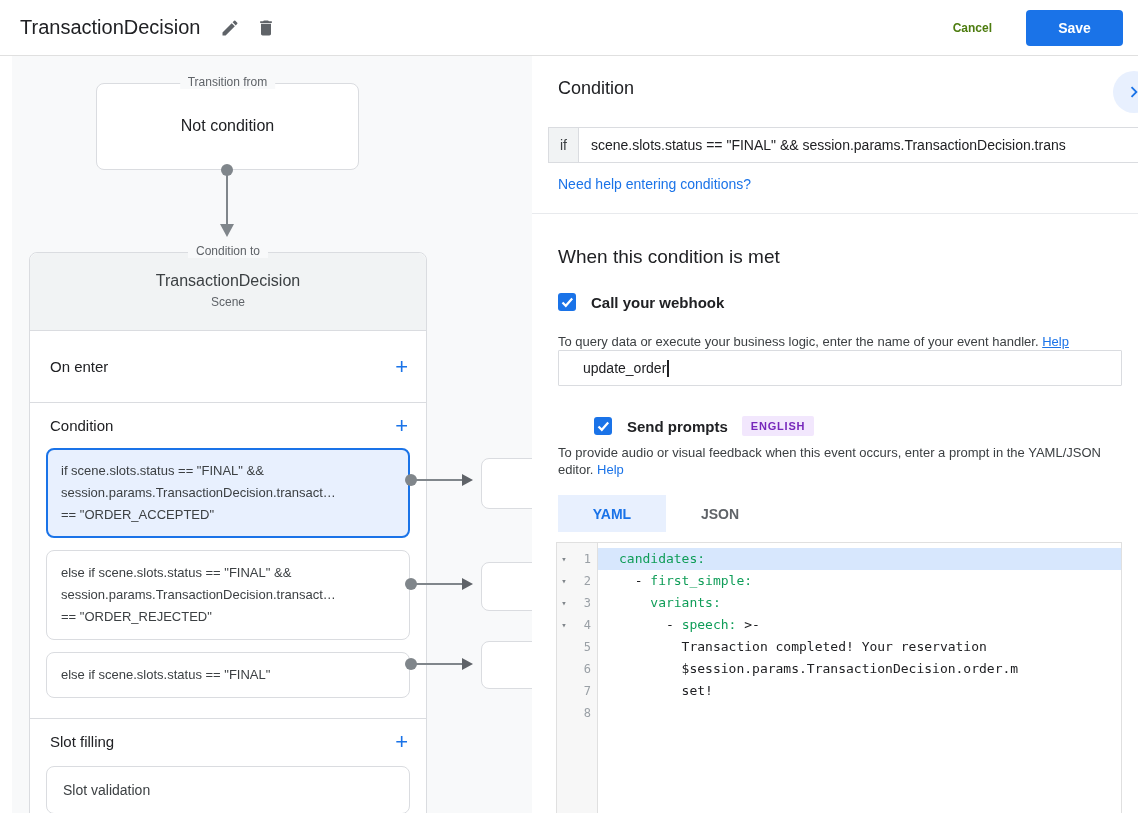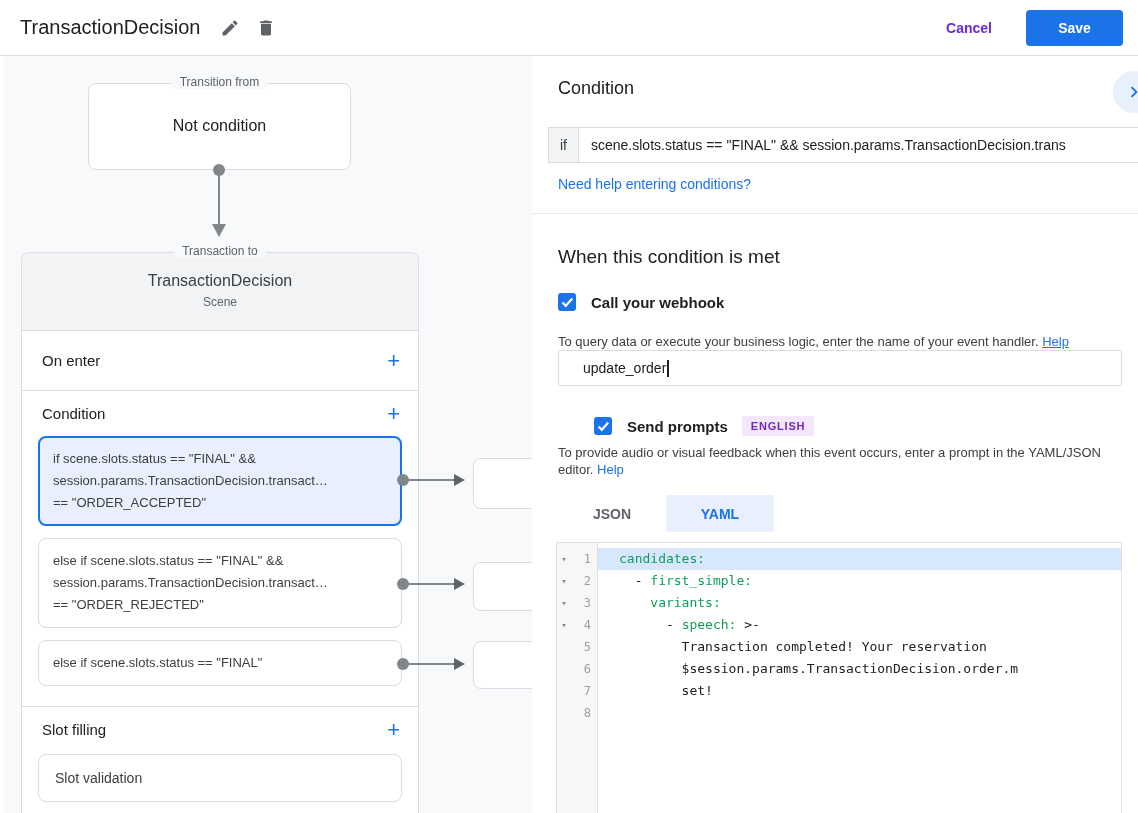--- a/index.html
+++ b/index.html
@@ -9,30 +9,30 @@
   
   .topbar { position:absolute; left:0; top:0; width:1138px; height:56px;
             background:#fff; border-bottom:1px solid #e0e0e0;
             display:flex; align-items:center; z-index:30; }
   .page-title { font-size:20px; color:#202124; margin-left:20px; }
   .icon-btn { background:none; border:none; cursor:pointer; width:36px; height:36px;
               display:flex; align-items:center; justify-content:center; }
   .icon-btn.edit { margin-left:12px; }
   .icon-btn svg { fill:#5f6368; }
   .spacer { flex:1; }
-  .btn-cancel { background:none; border:none; color:#6d28d9; font-size:14px;
+  .btn-cancel { background:none; border:none; color:#4d7c0f; font-size:12px;
                 font-weight:700; cursor:pointer; margin-right:34px;
                 font-family:"Liberation Sans", sans-serif; }
   .btn-save { background:#1a73e8; border:none; color:#fff; font-size:14px;
               font-weight:700; cursor:pointer; border-radius:4px;
               width:97px; height:36px; margin-right:15px;
               font-family:"Liberation Sans", sans-serif; }
 
   
-  .canvas { position:absolute; left:4px; top:56px; width:531px; height:757px;
+  .canvas { position:absolute; left:12px; top:56px; width:531px; height:757px;
             background:#f8f9fa; border-right:1px solid #dadce0; overflow:hidden; }
   .legend { position:absolute; top:-9px; left:50%; transform:translateX(-50%);
             background:#f8f9fa; padding:0 8px; font-size:12px; color:#5f6368;
             white-space:nowrap; }
   .node-from { position:absolute; left:84px; top:27px; width:263px; height:87px;
                background:#fff; border:1px solid #dadce0; border-radius:8px; }
   .node-from-text { text-align:center; margin-top:33px; font-size:16px; color:#202124; }
 
   .conn-dot { position:absolute; width:12px; height:12px; border-radius:50%;
               background:#80868b; }
@@ -44,21 +44,21 @@
 
   .scene-card { position:absolute; left:17px; top:196px; width:398px; height:570px;
                 background:#fff; border:1px solid #dadce0;
                 border-radius:8px 8px 0 0; }
   .scene-head { background:#f1f3f4; border-bottom:1px solid #dadce0;
                 border-radius:8px 8px 0 0; height:78px; text-align:center; }
   .scene-head-title { padding-top:19px; font-size:16px; color:#3c4043; }
   .scene-head-sub { padding-top:5px; font-size:12px; color:#5f6368; }
 
   .sect-row { display:flex; align-items:center; padding:0 16px 0 20px; }
-  .row-onenter { height:60px; border-bottom:1px solid #dadce0; }
+  .row-onenter { height:72px; border-bottom:1px solid #dadce0; }
   .row-head { height:45px; }
   .sect-label { font-size:15px; color:#202124; flex:1; }
   .plus-btn { background:none; border:none; color:#1a73e8; font-size:22px;
               font-weight:400; cursor:pointer; line-height:20px; padding:0 2px; }
 
   .cond-card { margin:0 16px 12px 16px; background:#fff; border:1px solid #dadce0;
                border-radius:8px; padding:11px 14px; font-size:13px; color:#3c4043;
                line-height:22px; cursor:pointer; }
   .cond-card.selected { background:#e8f0fe; border:2px solid #1a73e8; padding:10px 13px; }
   .cond-card.last { margin-bottom:20px; }
@@ -164,21 +164,21 @@
   <div class="node-from">
     <span class="legend">Transition from</span>
     <div class="node-from-text">Not condition</div>
   </div>
 
   <div class="conn-dot" style="left:209px; top:108px;"></div>
   <div class="vline"></div>
   <div class="varrow"></div>
 
   <div class="scene-card">
-    <span class="legend">Transaction to</span>
+    <span class="legend">Condition to</span>
     <div class="scene-head">
       <div class="scene-head-title">TransactionDecision</div>
       <div class="scene-head-sub">Scene</div>
     </div>
 
     <div class="sect-row row-onenter">
       <span class="sect-label">On enter</span>
       <button class="plus-btn">+</button>
     </div>
 
@@ -270,22 +270,22 @@
         </svg>
     </span>
     <span class="check-label">Send prompts</span>
     <span class="lang-badge">ENGLISH</span>
   </div>
   <div class="desc" style="top:388px; width:558px;">
     <span>To provide audio or visual feedback when this event occurs, enter a prompt in the YAML/JSON editor. </span><a>Help</a>
   </div>
 
   <div class="tabs">
+    <div class="tab active">YAML</div>
     <div class="tab">JSON</div>
-    <div class="tab active">YAML</div>
   </div>
 
   <div class="editor">
     <div class="gutter-bg"></div>
     <div class="cm-lines" id="editor-lines">
         <div class="cm-line hl">
     <span class="fold">▾</span>
     <span class="lnum">1</span>
     <span class="lcode"><span class="c-key">candidates:</span></span>
   </div>

